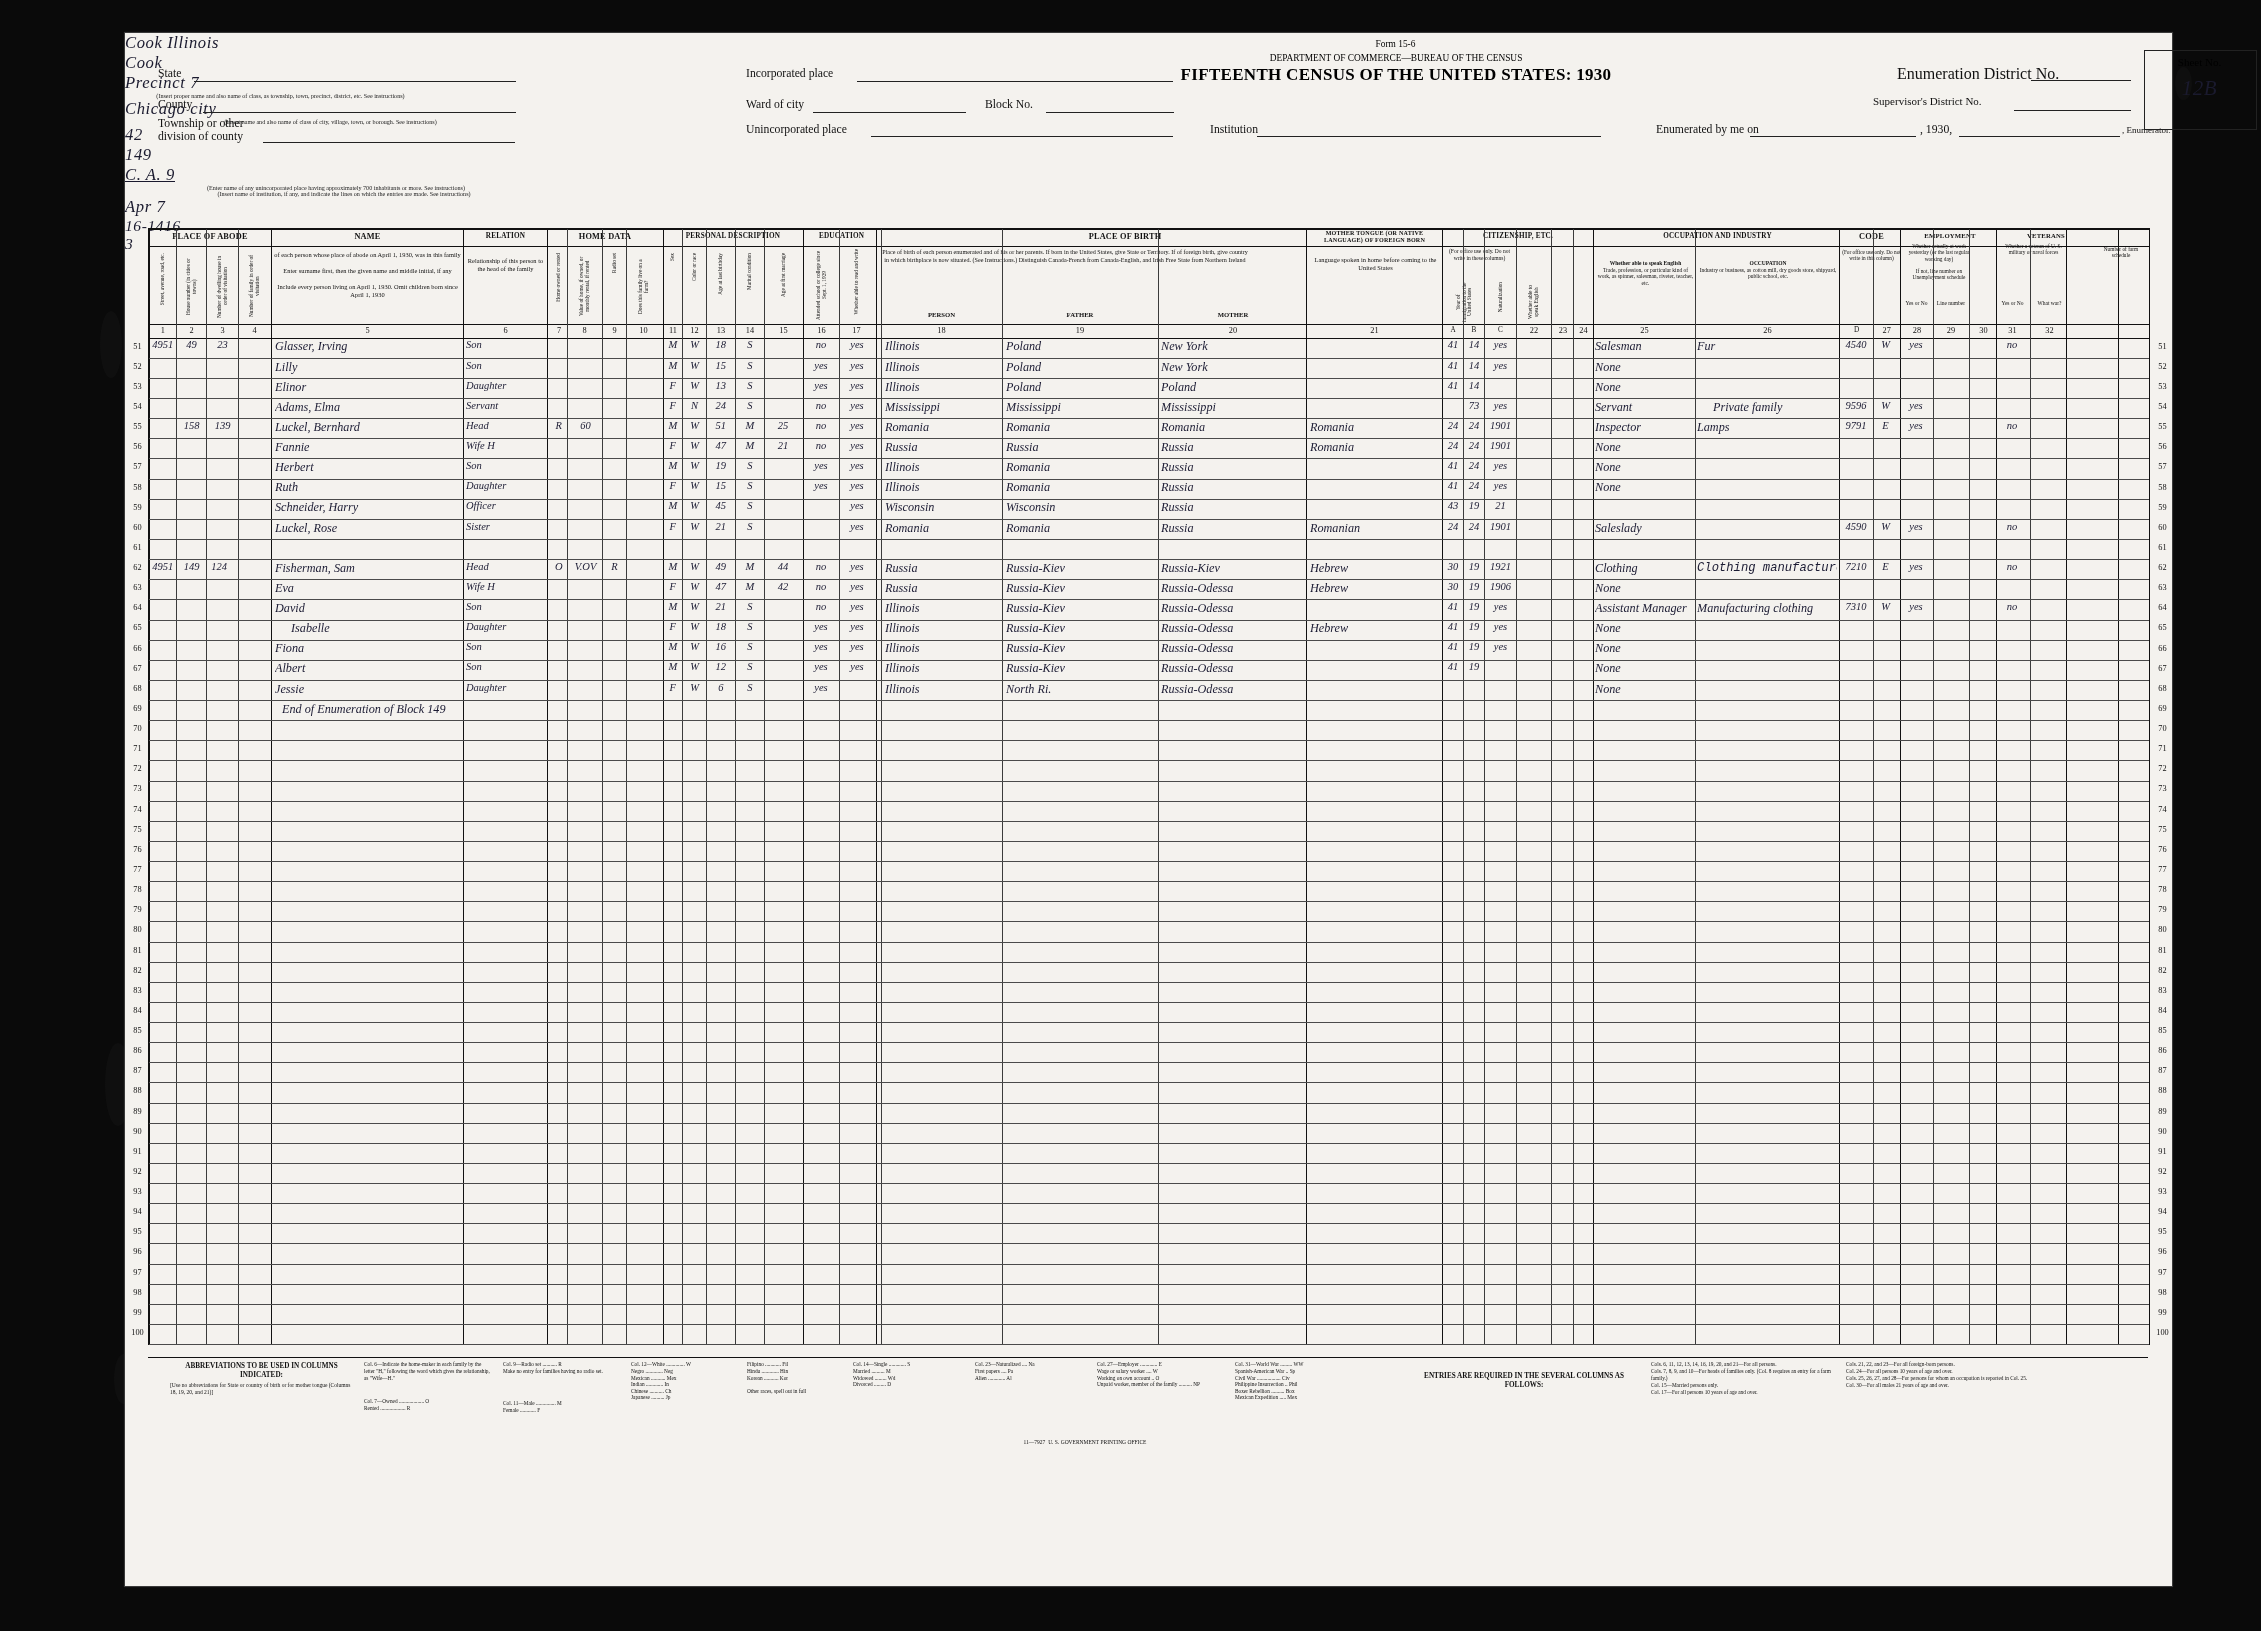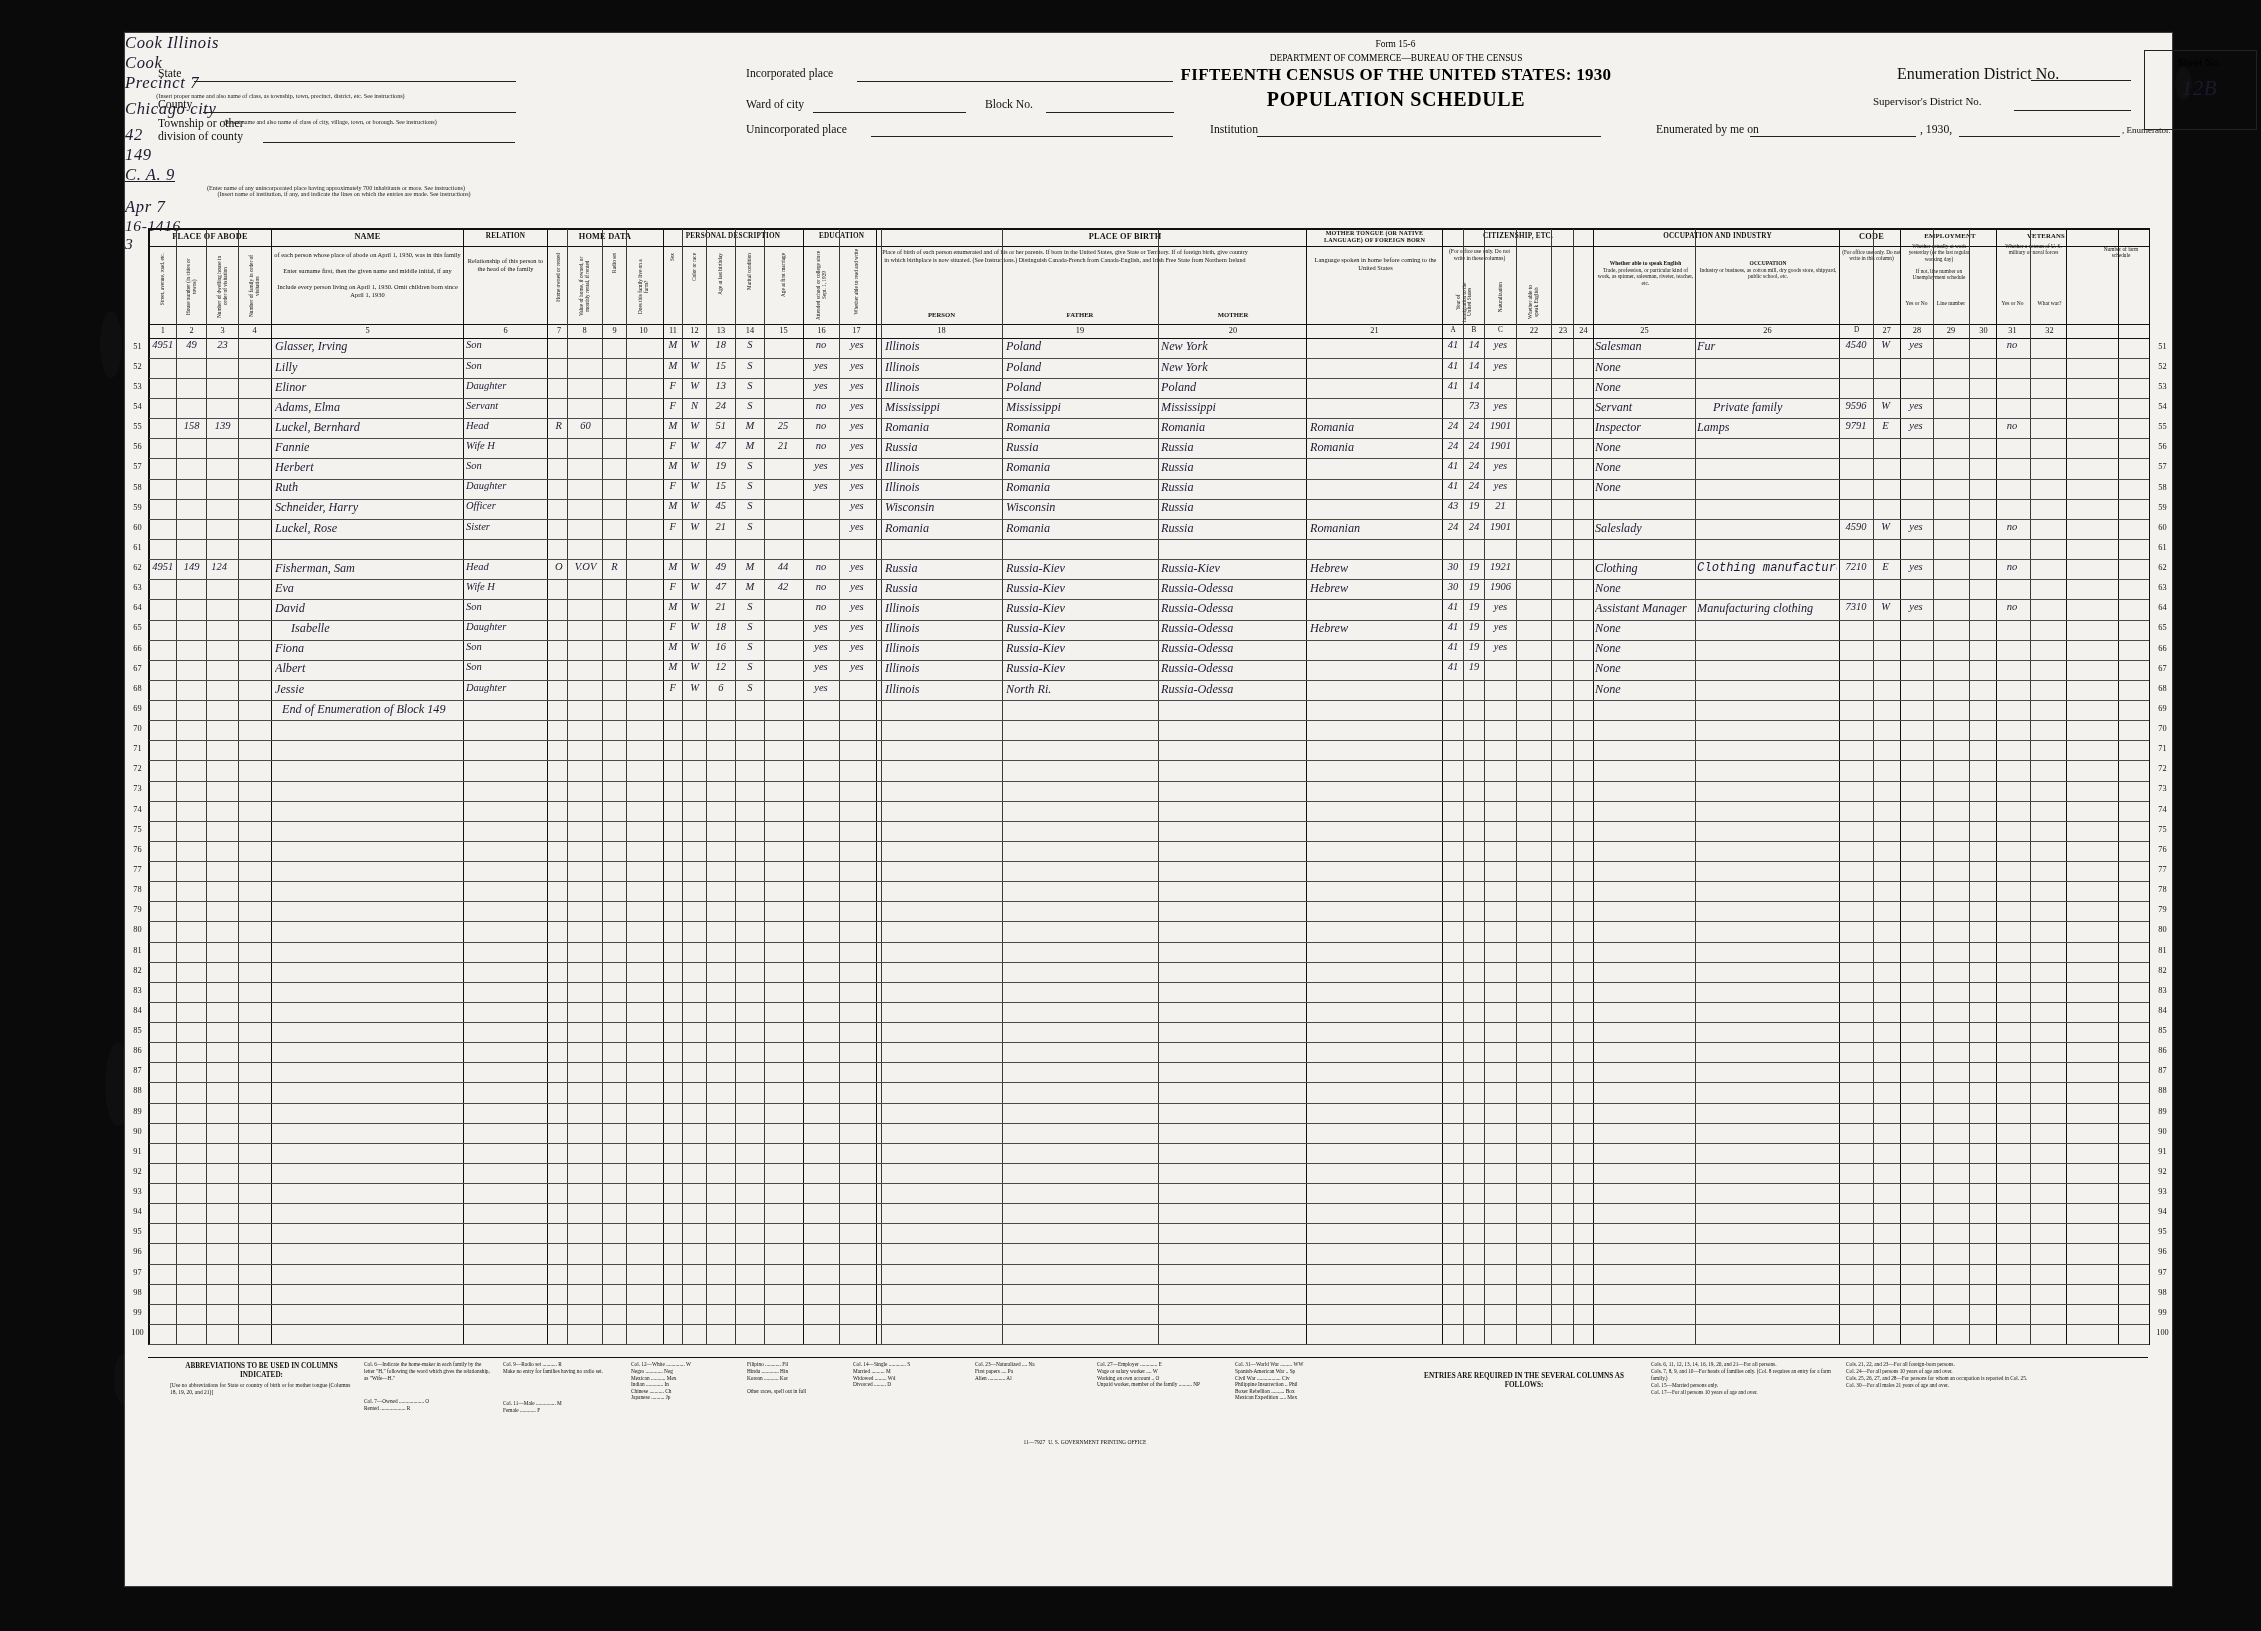--- a/index.html
+++ b/index.html
@@ -45,21 +45,20 @@
   <div class="smudge" style="left:114px;top:1354px;width:19px;height:50px;"></div>
   <div class="smudge" style="left:2175px;top:67px;width:16.6px;height:33px;"></div>
 
   <div id="sheet">
 
     <div class="hdr">
 
       <div class="ctr formno" style="left:1154px;top:5.5px;width:233px;">Form 15-6</div>
       <div class="ctr" style="left:877px;top:20px;width:788px;font-size:9.4px;">DEPARTMENT OF COMMERCE—BUREAU OF THE CENSUS</div>
       <div class="ctr bigttl" style="left:877px;top:32px;width:788px;">FIFTEENTH CENSUS OF THE UNITED STATES: 1930</div>
-      <div class="ctr bigttl2" style="left:877px;top:55px;width:788px;">POPULATION SCHEDULE</div>
 
       <div class="lbl" style="left:33px;top:34px;">State</div>
       <div class="ruleline" style="left:69px;top:48px;width:322px;"></div>
       <div class="hand" style="left:103px;top:29px;">Cook  Illinois</div>
 
       <div class="lbl" style="left:33px;top:65px;">County</div>
       <div class="ruleline" style="left:78px;top:79px;width:313px;"></div>
       <div class="hand" style="left:108px;top:60px;">Cook</div>
 
       <div class="lbl" style="left:33px;top:84px;width:111px;line-height:1.15;">Township or other division of county</div>

